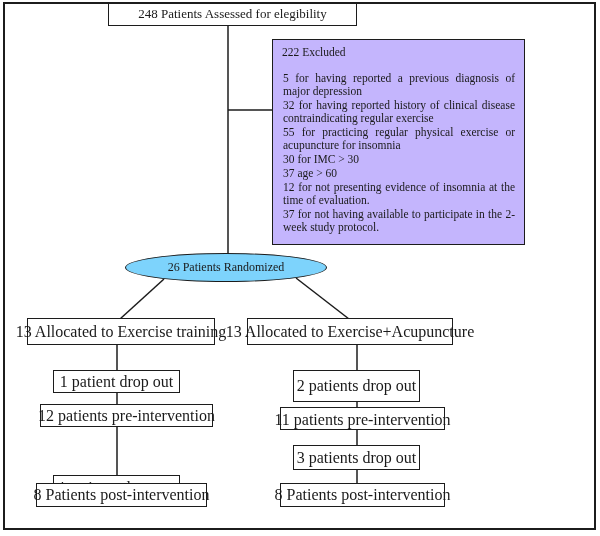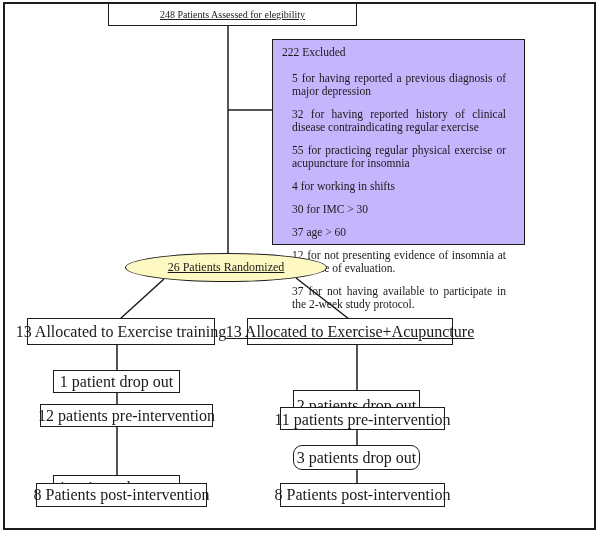--- a/index.html
+++ b/index.html
@@ -36,66 +36,65 @@
     border: 1.5px solid #1c1c1c;
     background: #ffffff;
     display: flex;
     align-items: center;
     justify-content: center;
     text-align: center;
     font-size: 16px;
     line-height: 1.1;
     white-space: nowrap;
   }
-  .top-box        { left: 108px; top: 3px;   width: 249px; height: 23px; font-size: 10px; text-decoration: underline; }
+  .top-box        { left: 108px; top: 3px;   width: 249px; height: 23px; font-size: 13px; }
   .alloc-left     { left: 27px;  top: 318px; width: 188px; height: 27px; }
-  .alloc-right    { left: 247px; top: 318px; width: 206px; height: 27px; text-decoration: underline; }
+  .alloc-right    { left: 247px; top: 318px; width: 206px; height: 27px; }
   .l1 { left: 53px;  top: 370px; width: 127px; height: 23px; text-align: center; }
   .l2 { left: 40px;  top: 404px; width: 173px; height: 23px; font-family: Liberation Serif, serif; }
   .l3 { left: 53px;  top: 445px; width: 127px; height: 25px; margin-top: 30px; }
   .l4 { left: 36px;  top: 483px; width: 171px; height: 24px; }
-  .r1 { left: 293px; top: 390px; width: 127px; height: 32px; }
+  .r1 { left: 293px; top: 370px; width: 127px; height: 32px; }
   .r2 { left: 280px; top: 407px; width: 165px; height: 23px; align-items: flex-end; }
-  .r3 { left: 293px; top: 445px; width: 127px; height: 25px; border-radius: 9px; }
+  .r3 { left: 293px; top: 445px; width: 127px; height: 25px; }
   .r4 { left: 280px; top: 483px; width: 165px; height: 24px; }
   .excluded-box {
     position: absolute;
     left: 272px;
     top: 39px;
     width: 253px;
     height: 206px;
     box-sizing: border-box;
     border: 1.5px solid #1c1c1c;
     background: #c4b5fd;
     padding: 6px 8px 0 9px;
     font-size: 11.5px;
     line-height: 13px;
     text-align: justify;
   }
   .excluded-title {
     margin-bottom: 13px;
     text-align: left;
   }
-  .excluded-reason { margin: 10px; }
+  .excluded-reason { margin: 1px; }
   .ellipse {
     position: absolute;
     left: 125px;
     top: 253px;
     width: 202px;
     height: 29px;
     box-sizing: border-box;
     border: 1.5px solid #1c1c1c;
     border-radius: 50%;
-    background: #fef9c3;
+    background: #7dd3fc;
     display: flex;
     align-items: center;
     justify-content: center;
     font-size: 12px;
     white-space: nowrap;
-    text-decoration: underline;
   }
 </style>
 </head>
 <body>
 
 <div class="canvas">
 
   <div class="outer-border"></div>
 
   <svg class="connectors" width="600" height="536" viewBox="0 0 600 536">
@@ -111,21 +110,20 @@
 
   <div class="box top-box">
     <span>248 Patients Assessed for elegibility</span>
   </div>
 
   <div class="excluded-box">
     <div class="excluded-title">222 Excluded</div>
     <div class="excluded-reason">5 for having reported a previous diagnosis of major depression</div>
     <div class="excluded-reason">32 for having reported history of clinical disease contraindicating regular exercise</div>
     <div class="excluded-reason">55 for practicing regular physical exercise or acupuncture for insomnia</div>
-    <div class="excluded-reason">4 for working in shifts</div>
     <div class="excluded-reason">30 for IMC &gt; 30</div>
     <div class="excluded-reason">37 age &gt; 60</div>
     <div class="excluded-reason">12 for not presenting evidence of insomnia at the time of evaluation.</div>
     <div class="excluded-reason">37 for not having available to participate in the 2-week study protocol.</div>
   </div>
 
   <div class="ellipse">
     <span>26 Patients Randomized</span>
   </div>
 

